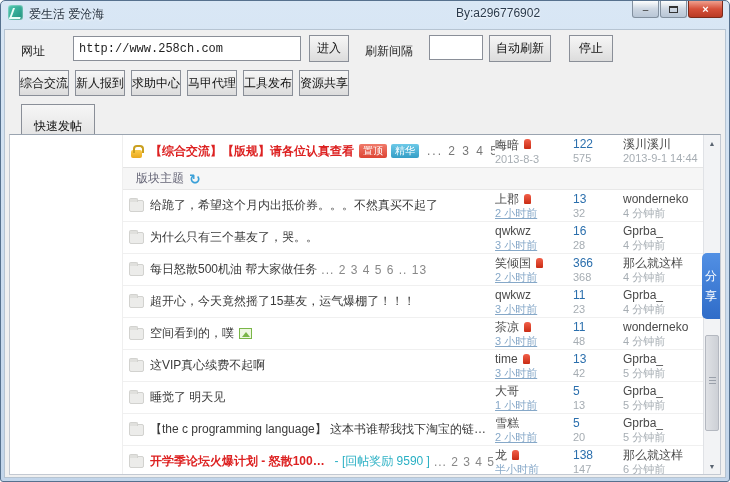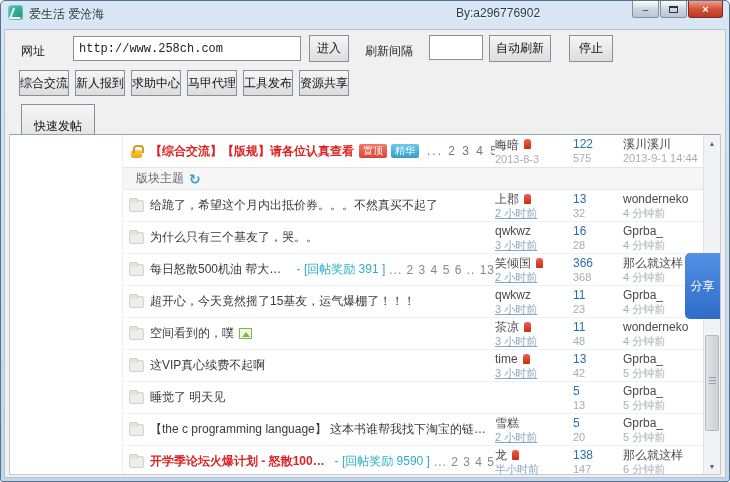--- a/index.html
+++ b/index.html
@@ -59,21 +59,21 @@
   .img-icon{display:inline-block;width:13px;height:11px;background:#eef7e2;border:1px solid #7ab648;margin-left:5px;position:relative;vertical-align:-1px;}
   .img-icon::after{content:"";position:absolute;left:2px;bottom:1px;border-left:4px solid transparent;border-right:4px solid transparent;border-bottom:5px solid #7ab648;}
   
   .scrollbar{position:absolute;right:0;top:0;width:17px;bottom:0;background:#f2f3f5;border-left:1px solid #e0e2e6;}
   .scroll-btn{position:absolute;left:0;width:16px;height:16px;display:flex;align-items:center;justify-content:center;font-size:7px;color:#5a6470;background:#f2f3f5;}
   .scroll-btn.up{top:0;}
   .scroll-btn.down{bottom:0;}
   .scroll-thumb{position:absolute;left:1px;top:200px;width:14px;height:96px;background:linear-gradient(90deg,#dfe1e5,#cdd0d6);border:1px solid #b4b8c0;border-radius:2px;}
   .scroll-thumb::after{content:"";position:absolute;left:3px;top:44px;width:7px;height:1px;background:#9aa0aa;box-shadow:0 3px 0 #9aa0aa,0 -3px 0 #9aa0aa;}
   
-  .share-tab{position:absolute;right:0;top:118px;width:35px;height:66px;background:linear-gradient(#5290e4,#2f6cc8);border-radius:5px 0 0 5px;color:#fff;font-size:12px;display:flex;align-items:center;justify-content:center;text-align:center;word-break:break-all;line-height:20px;padding:2px 0;cursor:default;}
+  .share-tab{position:absolute;right:0;top:118px;width:18px;height:66px;background:linear-gradient(#5290e4,#2f6cc8);border-radius:5px 0 0 5px;color:#fff;font-size:12px;display:flex;align-items:center;justify-content:center;text-align:center;word-break:break-all;line-height:20px;padding:2px 0;cursor:default;}
 </style>
 </head>
 <body>
 
 <div class="window">
   <div class="titlebar">
     <div class="win-icon"></div>
     <div class="win-title">爱生活 爱沧海</div>
     <div class="byline">By:a296776902</div>
     <div class="win-controls">
@@ -185,21 +185,20 @@
     </div>
   </div>
 
   <div class="row thread-row">
     <div class="col-icon">
                 <div class="page-icon"></div>
               </div>
     <div class="col-main">
       <span class="t-title">每日怒散500机油 帮大家做任务</span>
 
-      <span class="t-reward">- [回帖奖励 391 ]</span>
       <span class="t-pages">... 2 3 4 5 6 .. 13</span>
     </div>
     <div class="col-author">
       <div><span class="name">笑倾国</span><span class="new-icon"></span></div>
       <div class="sub blue">2 小时前</div>
     </div>
     <div class="col-nums">
       <div class="replies">366</div>
       <div class="views">368</div>
     </div>
@@ -276,20 +275,24 @@
     </div>
   </div>
 
   <div class="row thread-row">
     <div class="col-icon">
                 <div class="page-icon"></div>
               </div>
     <div class="col-main">
       <span class="t-title">睡觉了 明天见</span>
 
+    </div>
+    <div class="col-author">
+      <div><span class="name">大哥</span></div>
+      <div class="sub blue">1 小时前</div>
     </div>
     <div class="col-nums">
       <div class="replies">5</div>
       <div class="views">13</div>
     </div>
     <div class="col-last">
       <div class="name">Gprba_</div>
       <div class="sub">5 分钟前</div>
     </div>
   </div>

